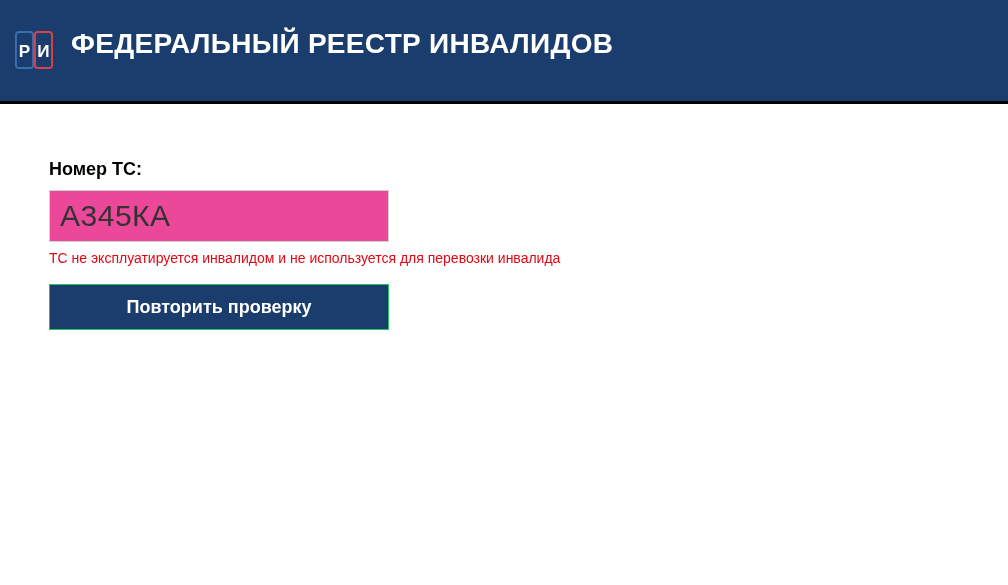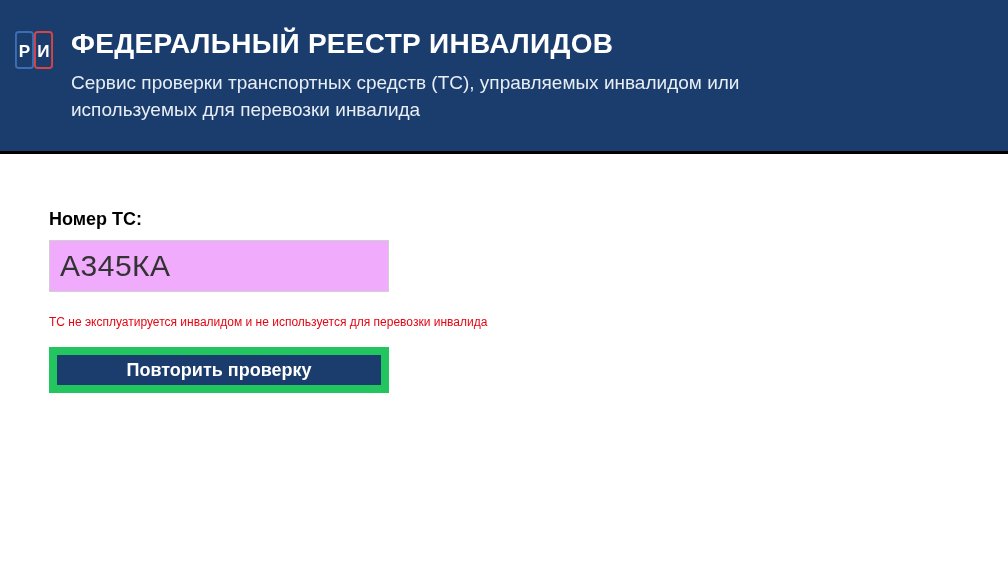--- a/index.html
+++ b/index.html
@@ -54,37 +54,37 @@
       font-size: 18px;
       font-weight: bold;
       color: #000000;
       margin-bottom: 10px;
       display: block;
     }
     .input-field {
       width: 340px;
       height: 52px;
       border: 1px solid #d0d0d0;
-      background: #f0abfc;
+      background: #ec4899;
       font-size: 30px;
       padding: 0 10px;
       color: #333333;
       font-family: Arial, Helvetica, sans-serif;
       letter-spacing: 0.5px;
     }
     .error-message {
       color: #e30613;
-      font-size: 12px;
-      margin-top: 23px;
+      font-size: 14px;
+      margin-top: 8px;
       margin-bottom: 18px;
     }
     .submit-button {
       background: #1a3d6d;
       color: #ffffff;
-      border: 8px solid #22c55e;
+      border: 1px solid #22c55e;
       font-size: 18px;
       font-weight: bold;
       padding: 0 20px;
       height: 46px;
       width: 340px;
       cursor: pointer;
       font-family: Arial, Helvetica, sans-serif;
     }
   </style>
 </head>
@@ -94,21 +94,20 @@
   <div class="logo-container">
     <svg class="logo" viewBox="0 0 40 40">
       <rect x="1" y="1" width="18" height="38" rx="3" fill="none" stroke="#3b6fb3" stroke-width="2"></rect>
       <rect x="21" y="1" width="18" height="38" rx="3" fill="none" stroke="#d84545" stroke-width="2"></rect>
       <text x="10" y="27" font-family="Arial" font-size="18" font-weight="bold" fill="#ffffff" text-anchor="middle">Р</text>
       <text x="30" y="27" font-family="Arial" font-size="18" font-weight="bold" fill="#ffffff" text-anchor="middle">И</text>
     </svg>
   </div>
   <div class="header-text">
     <h1 class="title">ФЕДЕРАЛЬНЫЙ РЕЕСТР ИНВАЛИДОВ</h1>
-    <p class="subtitle">Сервис проверки транспортных средств (ТС), управляемых инвалидом или используемых для перевозки инвалида</p>
   </div>
 </div>
 
 <div class="content">
   <label class="form-label">Номер ТС:</label>
   <input type="text" class="input-field" value="А345КА" style="">
   <div class="error-message">ТС не эксплуатируется инвалидом и не используется для перевозки инвалида</div>
   <button class="submit-button">Повторить проверку</button>
 </div>
 

